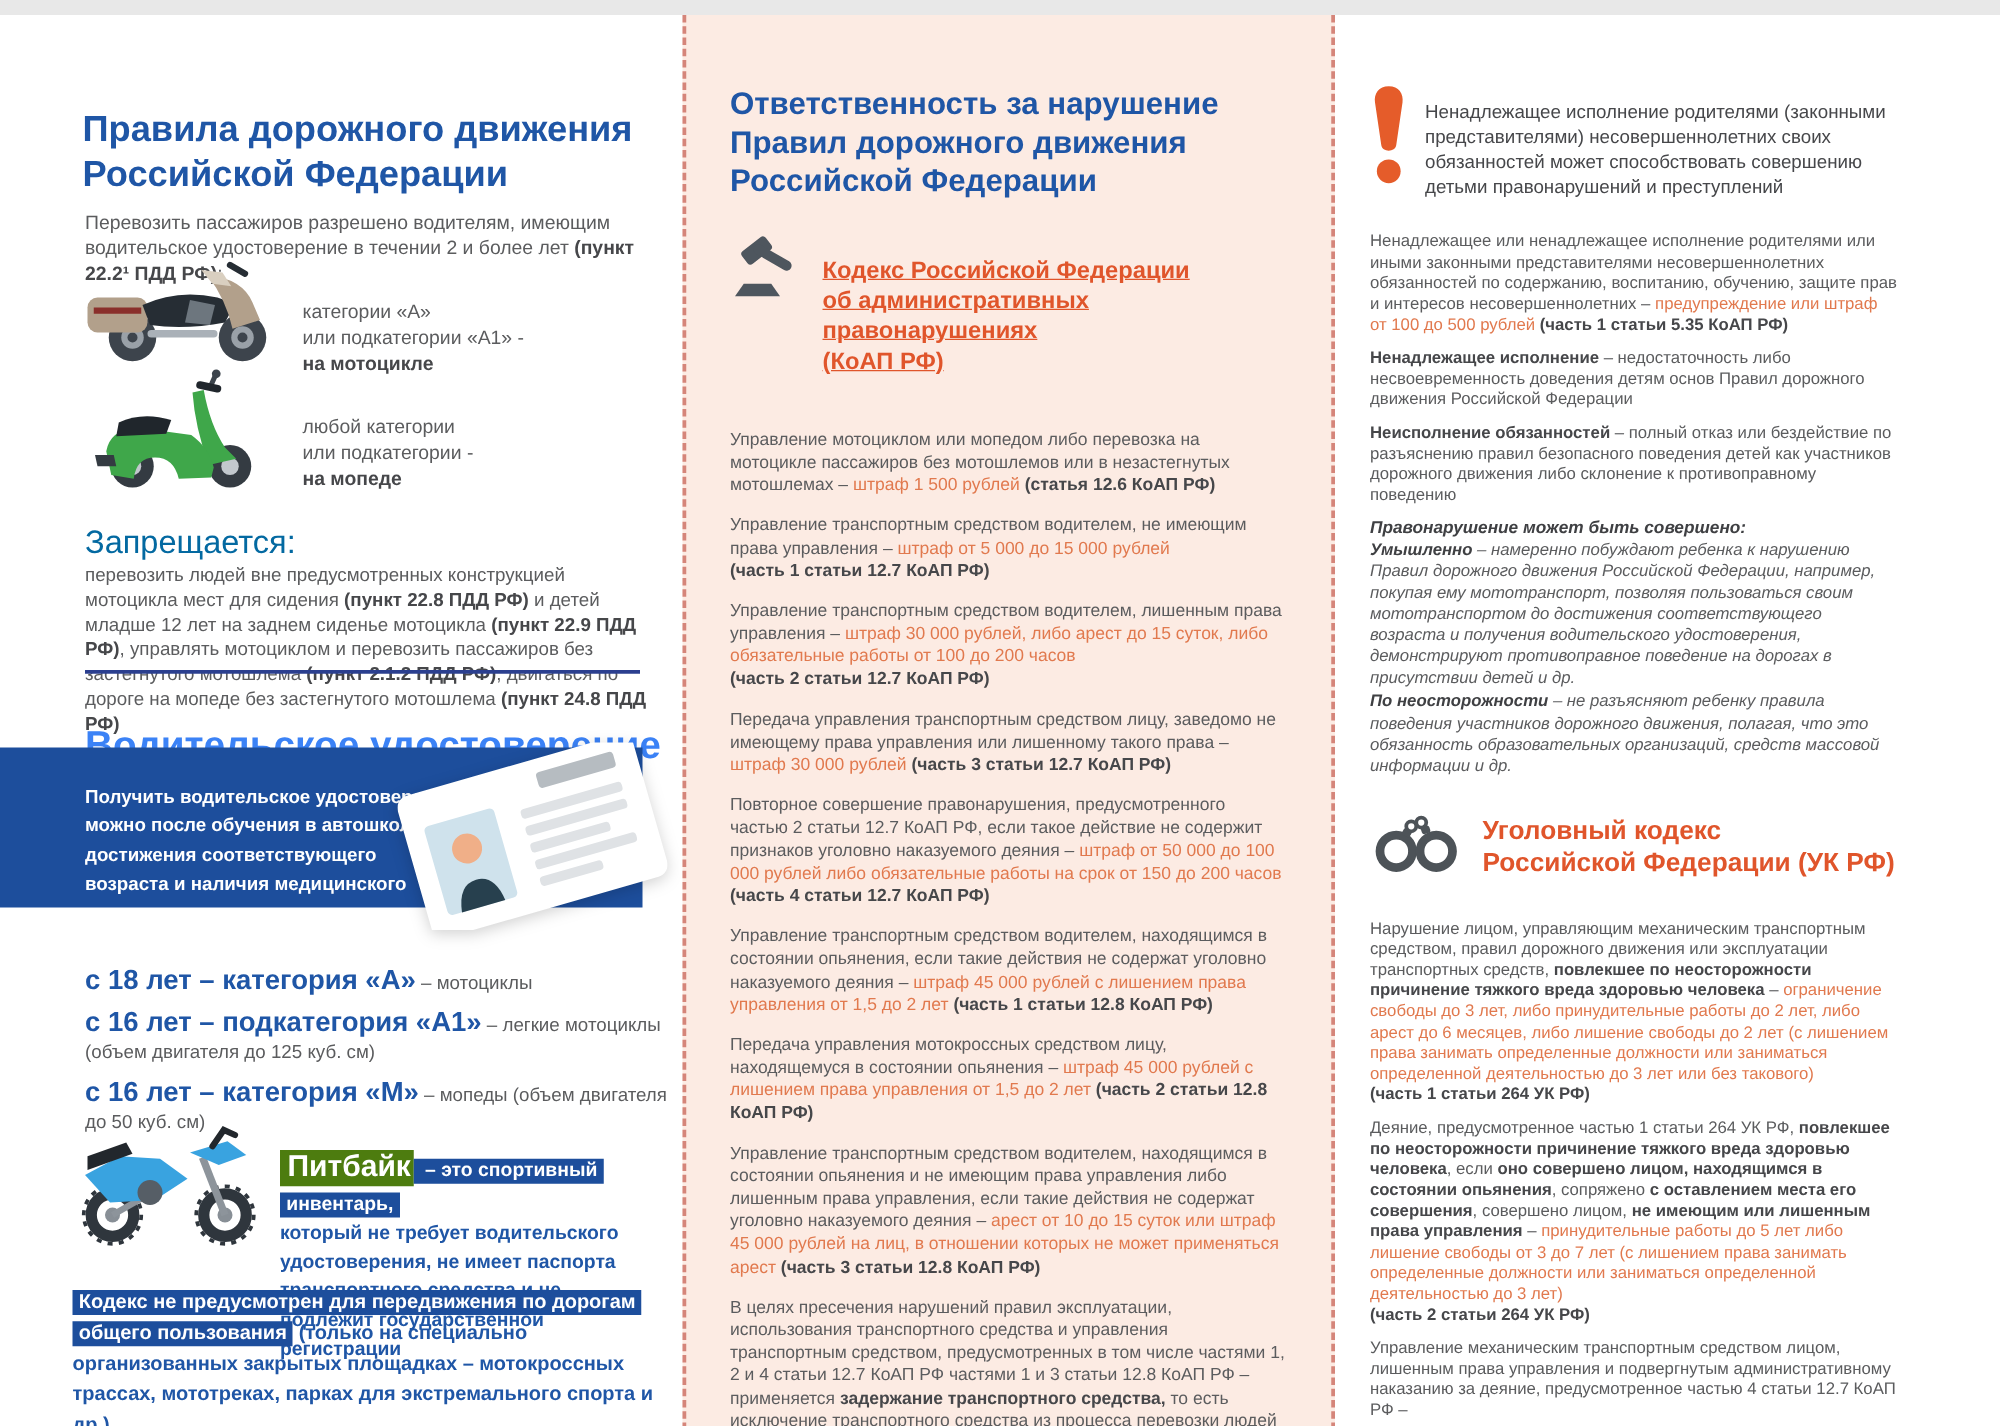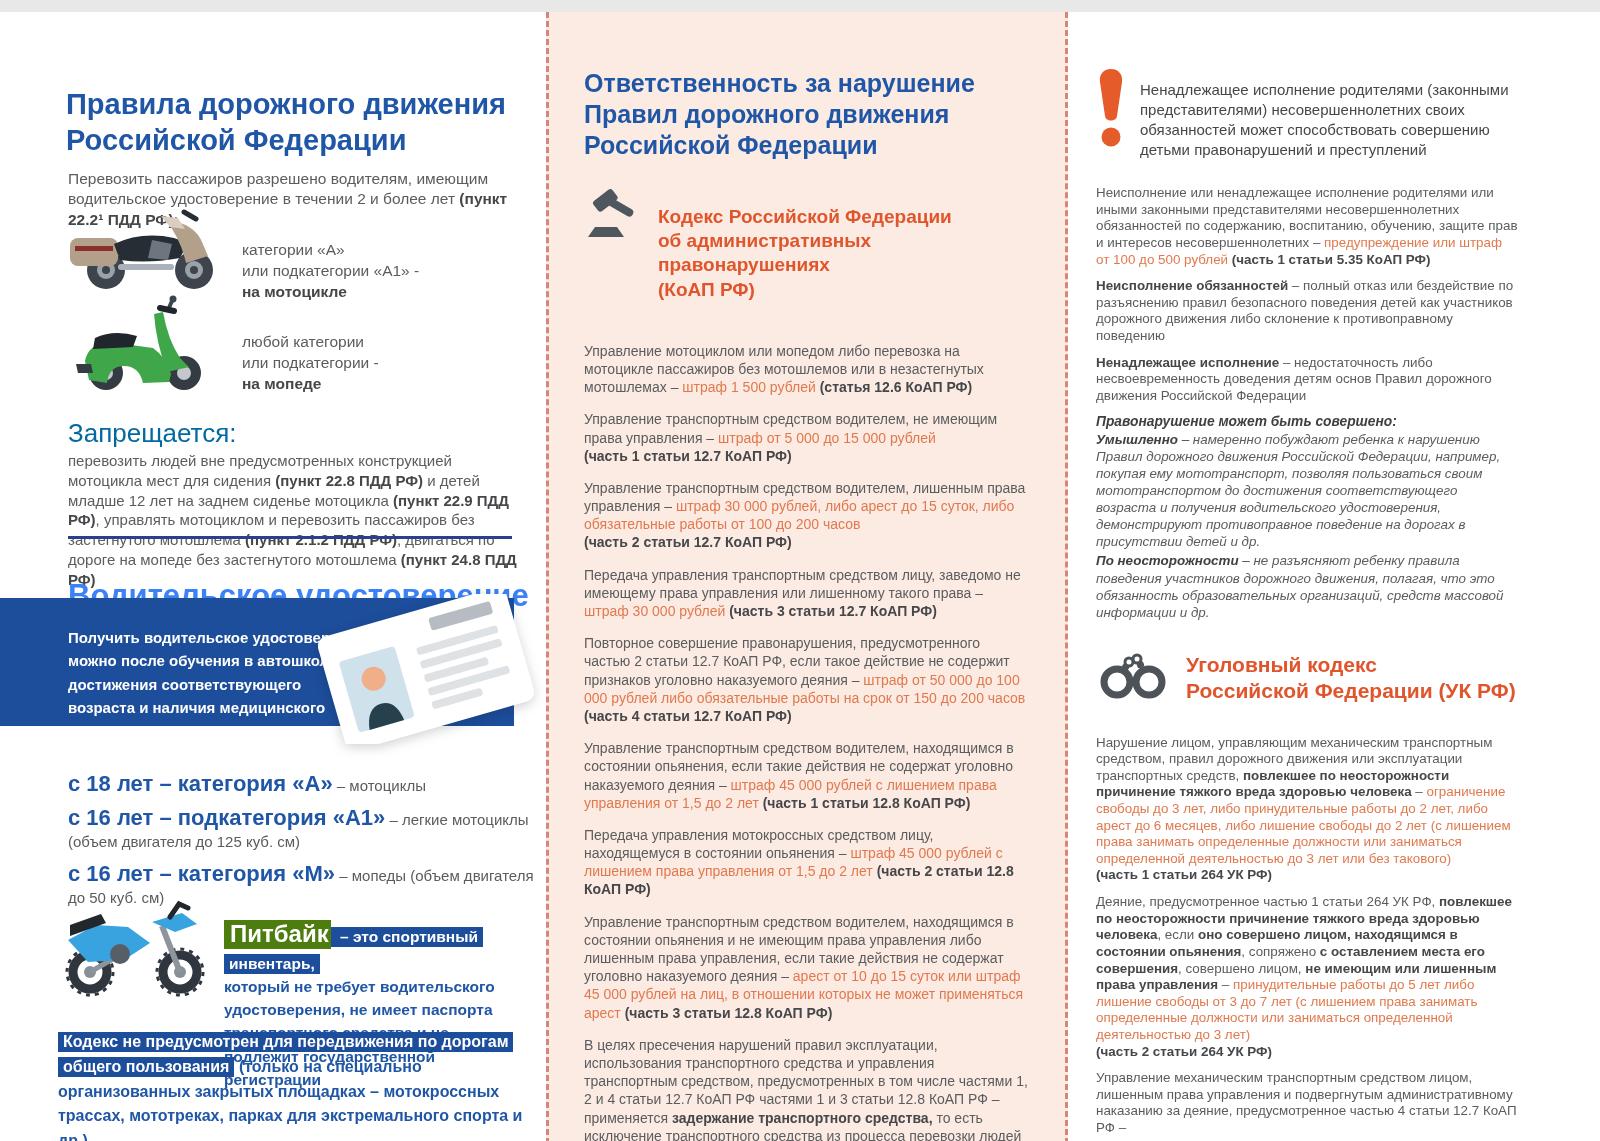--- a/index.html
+++ b/index.html
@@ -60,21 +60,21 @@
   .age2 { left:68px; top:776px; }
   .age3 { left:68px; top:832px; }
   .veh-pit   { left:56px; top:880px; z-index:1; }
   .l-pit-info { left:224px; top:888px; width:302px; font-size:15.5px; line-height:1.5; z-index:1; }
   .l-pit-note { left:58px; top:1002px; width:478px; font-size:16px; line-height:1.55; z-index:1; }
 
   
   .m-col { left:584px; top:56px; width:444px; z-index:1; }
   .m-title { font-size:25px; font-weight:bold; color:#1f56a6; line-height:1.24; margin:0 0 26px; }
   .m-koap  { display:flex; gap:16px; margin:0 0 24px; align-items:flex-start; }
-  .m-koap-title { font-size:19px; font-weight:bold; color:#e0552b; line-height:1.28; padding-top:2px; }
+  .m-koap-title { font-size:19px; font-weight:bold; color:#e0552b; line-height:1.28; padding-top:2px;text-decoration:underline; }
   .m-item  { font-size:14px; line-height:1.3; margin:0 0 14px; }
 
   
   .r-col { left:1096px; top:54px; width:422px; z-index:1; }
   .r-warn { display:flex; gap:14px; margin:0 0 13px; align-items:flex-start; }
   .r-warn-title { font-size:15px; font-weight:normal; color:#46474a; line-height:1.32; padding-top:2px; }
   .r-item { font-size:13.4px; line-height:1.24; margin:0 0 10px; }
   .r-offense-title { font-size:13.8px; font-weight:bold; font-style:italic; color:#3f4043; margin:2px 0 2px; }
   .r-offense-item  { font-size:13.4px; line-height:1.27; margin:0 0 2px; }
   .r-uk { display:flex; gap:16px; margin:14px 0 14px; align-items:center; }
@@ -230,23 +230,23 @@
     <div class="r-warn">
       <span>
         <svg width="30" height="86" viewBox="0 0 30 86">
           <path d="M15 3 C23 3 27 9 26 16 L21 50 C20.3 56 9.7 56 9 50 L4 16 C3 9 7 3 15 3 Z" fill="#e55c2a"></path>
           <circle cx="15" cy="71" r="9.5" fill="#e55c2a"></circle>
         </svg>
       </span>
       <h2 class="r-warn-title">Ненадлежащее исполнение родителями (законными представителями) несовершеннолетних своих обязанностей может способствовать совершению детьми правонарушений и преступлений</h2>
     </div>
 
-    <p class="r-item rich"><span class="s-g">Неисполнение или ненадлежащее исполнение родителями или иными законными представителями несовершеннолетних обязанностей по содержанию, воспитанию, обучению, защите прав и интересов несовершеннолетних – </span><span class="s-o">предупреждение или штраф от 100 до 500 рублей </span><span class="s-b">(часть 1 статьи 5.35 КоАП РФ)</span></p>
+    <p class="r-item rich"><span class="s-g">Ненадлежащее или ненадлежащее исполнение родителями или иными законными представителями несовершеннолетних обязанностей по содержанию, воспитанию, обучению, защите прав и интересов несовершеннолетних – </span><span class="s-o">предупреждение или штраф от 100 до 500 рублей </span><span class="s-b">(часть 1 статьи 5.35 КоАП РФ)</span></p>
+    <p class="r-item rich"><span class="s-db">Ненадлежащее исполнение</span><span class="s-g"> – недостаточность либо несвоевременность доведения детям основ Правил дорожного движения Российской Федерации</span></p>
     <p class="r-item rich"><span class="s-db">Неисполнение обязанностей</span><span class="s-g"> – полный отказ или бездействие по разъяснению правил безопасного поведения детей как участников дорожного движения либо склонение к противоправному поведению</span></p>
-    <p class="r-item rich"><span class="s-db">Ненадлежащее исполнение</span><span class="s-g"> – недостаточность либо несвоевременность доведения детям основ Правил дорожного движения Российской Федерации</span></p>
 
     <p class="r-offense-title">Правонарушение может быть совершено:</p>
     <p class="r-offense-item rich"><span class="s-bi">Умышленно</span><span class="s-i"> – намеренно побуждают ребенка к нарушению Правил дорожного движения Российской Федерации, например, покупая ему мототранспорт, позволяя пользоваться своим мототранспортом до достижения соответствующего возраста и получения водительского удостоверения, демонстрируют противоправное поведение на дорогах в присутствии детей и др.</span></p>
     <p class="r-offense-item rich"><span class="s-bi">По неосторожности</span><span class="s-i"> – не разъясняют ребенку правила поведения участников дорожного движения, полагая, что это обязанность образовательных организаций, средств массовой информации и др.</span></p>
 
     <div class="r-uk">
       <span>
         <svg width="74" height="52" viewBox="0 0 74 52">
           <circle cx="21" cy="32" r="13" fill="#ffffff" stroke="#4d5358" stroke-width="7"></circle>
           <circle cx="53" cy="32" r="13" fill="#ffffff" stroke="#4d5358" stroke-width="7"></circle>

